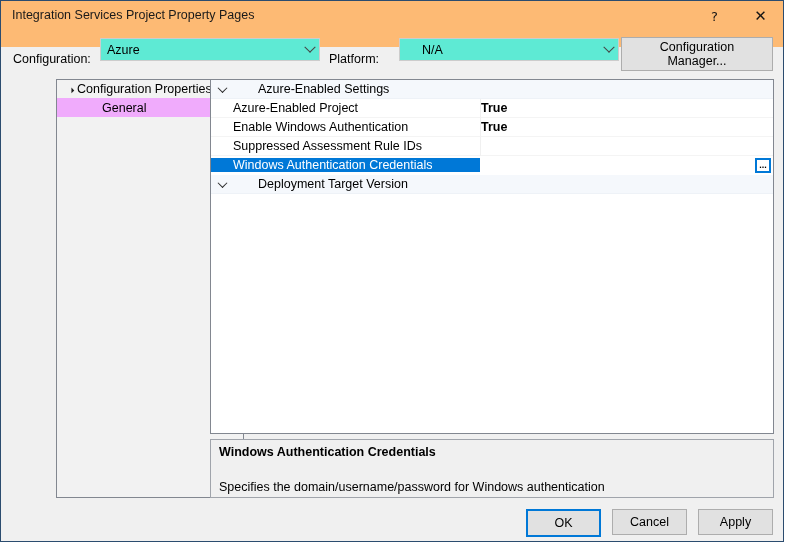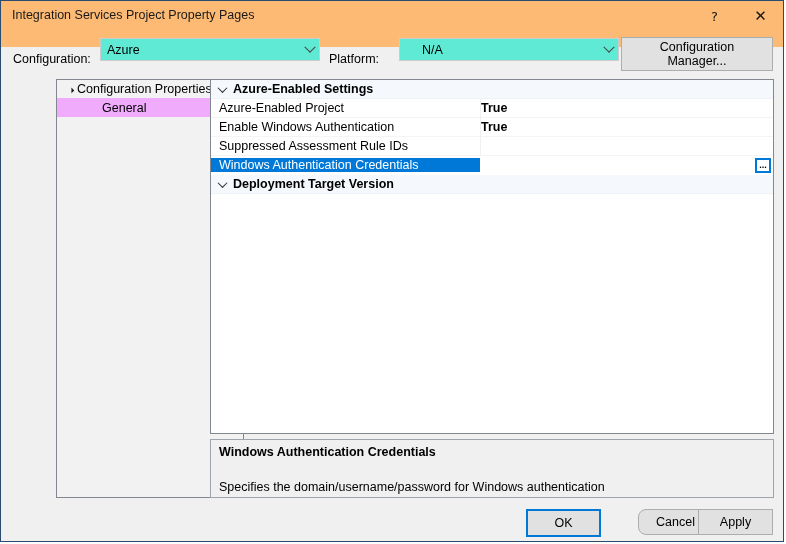--- a/index.html
+++ b/index.html
@@ -210,29 +210,30 @@
     justify-content: center;
     flex: 0 0 22px;
   }
   .cat-chev {
     width: 6px; height: 6px;
     border-right: 1.5px solid #2b2b2b;
     border-bottom: 1.5px solid #2b2b2b;
     transform: rotate(45deg) translate(-1px,-1px);
   }
   .cat-name {
-    font-weight: bold;
-    font-size: 12.5px;
-    color: #000;
-    white-space: nowrap;
+    font-weight: normal;
+    font-size: 12.5px;
+    color: #000;
+    white-space: nowrap;
+    margin-left: 25px;
   }
   .prop-name {
     width: 269px;
     flex: 0 0 269px;
-    padding-left: 8px;
+    padding-left: 22px;
     box-sizing: border-box;
     font-size: 12.5px;
     color: #000;
     white-space: nowrap;
     overflow: hidden;
   }
   .prop-value {
     flex: 1;
     padding-left: 0;
     box-sizing: border-box;
@@ -317,21 +318,21 @@
     display: flex;
     align-items: center;
     justify-content: center;
     padding: 12px;
   }
   #ok-btn {
     left: 525px;
     border: 2px solid #0078d7;
     background: #e1e1e1;
   }
-  #cancel-btn { left: 637px; border-radius: 8px; }
+  #cancel-btn { left: 611px; }
   #apply-btn { left: 697px; text-align: right; }
 </style>
 </head>
 <body>
 
 <div id="dialog">
 
   <div id="titlebar">
     <div id="title-text">Integration Services Project Property Pages</div>
     <button class="caption-btn" id="help-btn">

